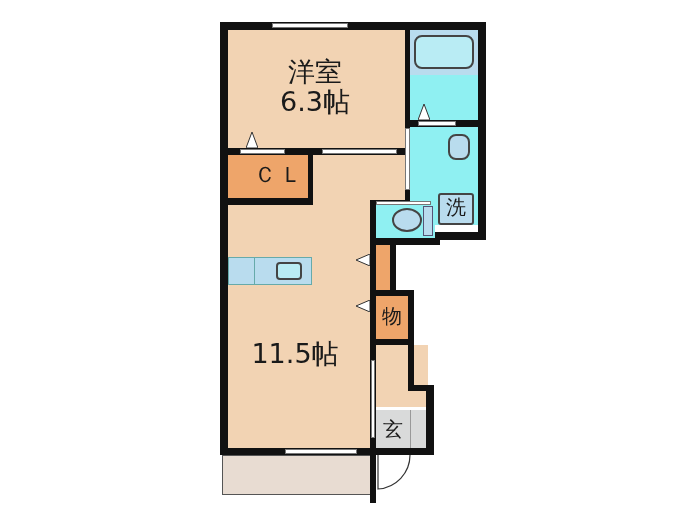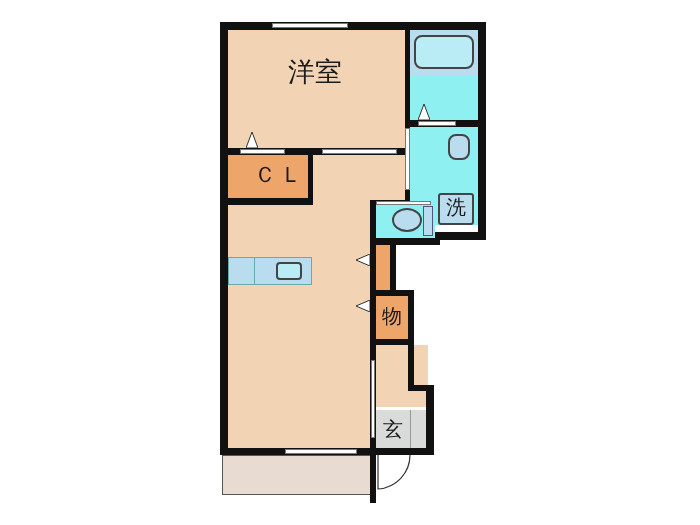--- a/index.html
+++ b/index.html
@@ -15,26 +15,28 @@
     .window { background:#fff; border:1px solid #777; }
     .fixture { position:absolute; border:2px solid #444; box-sizing:border-box; }
   </style>
 </head>
 <body>
 
 <div class="abs" style="left:0;top:0;width:700px;height:525px;">
 
   <div class="abs room-beige" style="left:228px;top:30px;width:177px;height:118px;"></div>
   <div class="label" style="left:270px;top:58px;width:90px;font-size:27px;">洋室</div>
+  <div class="label" style="left:265px;top:88px;width:100px;font-size:27px;">6.3帖</div>
 
   <div class="abs room-orange" style="left:228px;top:155px;width:80px;height:43px;"></div>
   <div class="label" style="left:228px;top:163px;width:104px;font-size:22px;letter-spacing:4px;">ＣＬ</div>
 
   <div class="abs room-beige" style="left:228px;top:205px;width:143px;height:248px;"></div>
   <div class="abs room-beige" style="left:313px;top:155px;width:92px;height:50px;"></div>
+  <div class="label" style="left:230px;top:340px;width:130px;font-size:27px;">11.5帖</div>
 
   <div class="abs room-lightblue" style="left:228px;top:257px;width:84px;height:28px;border:1px solid #6aa;"></div>
   <div class="abs" style="left:254px;top:257px;width:1px;height:28px;background:#6aa;"></div>
   <div class="fixture" style="left:276px;top:262px;width:26px;height:18px;border-radius:4px;background:#b9ecf4;"></div>
 
   <div class="abs room-lightblue" style="left:410px;top:30px;width:68px;height:45px;"></div>
   <div class="fixture" style="left:414px;top:35px;width:60px;height:34px;border-radius:8px;background:#b9ecf4;"></div>
   <div class="abs room-cyan" style="left:410px;top:75px;width:68px;height:45px;"></div>
 
   <div class="abs room-cyan" style="left:410px;top:127px;width:68px;height:98px;"></div>

